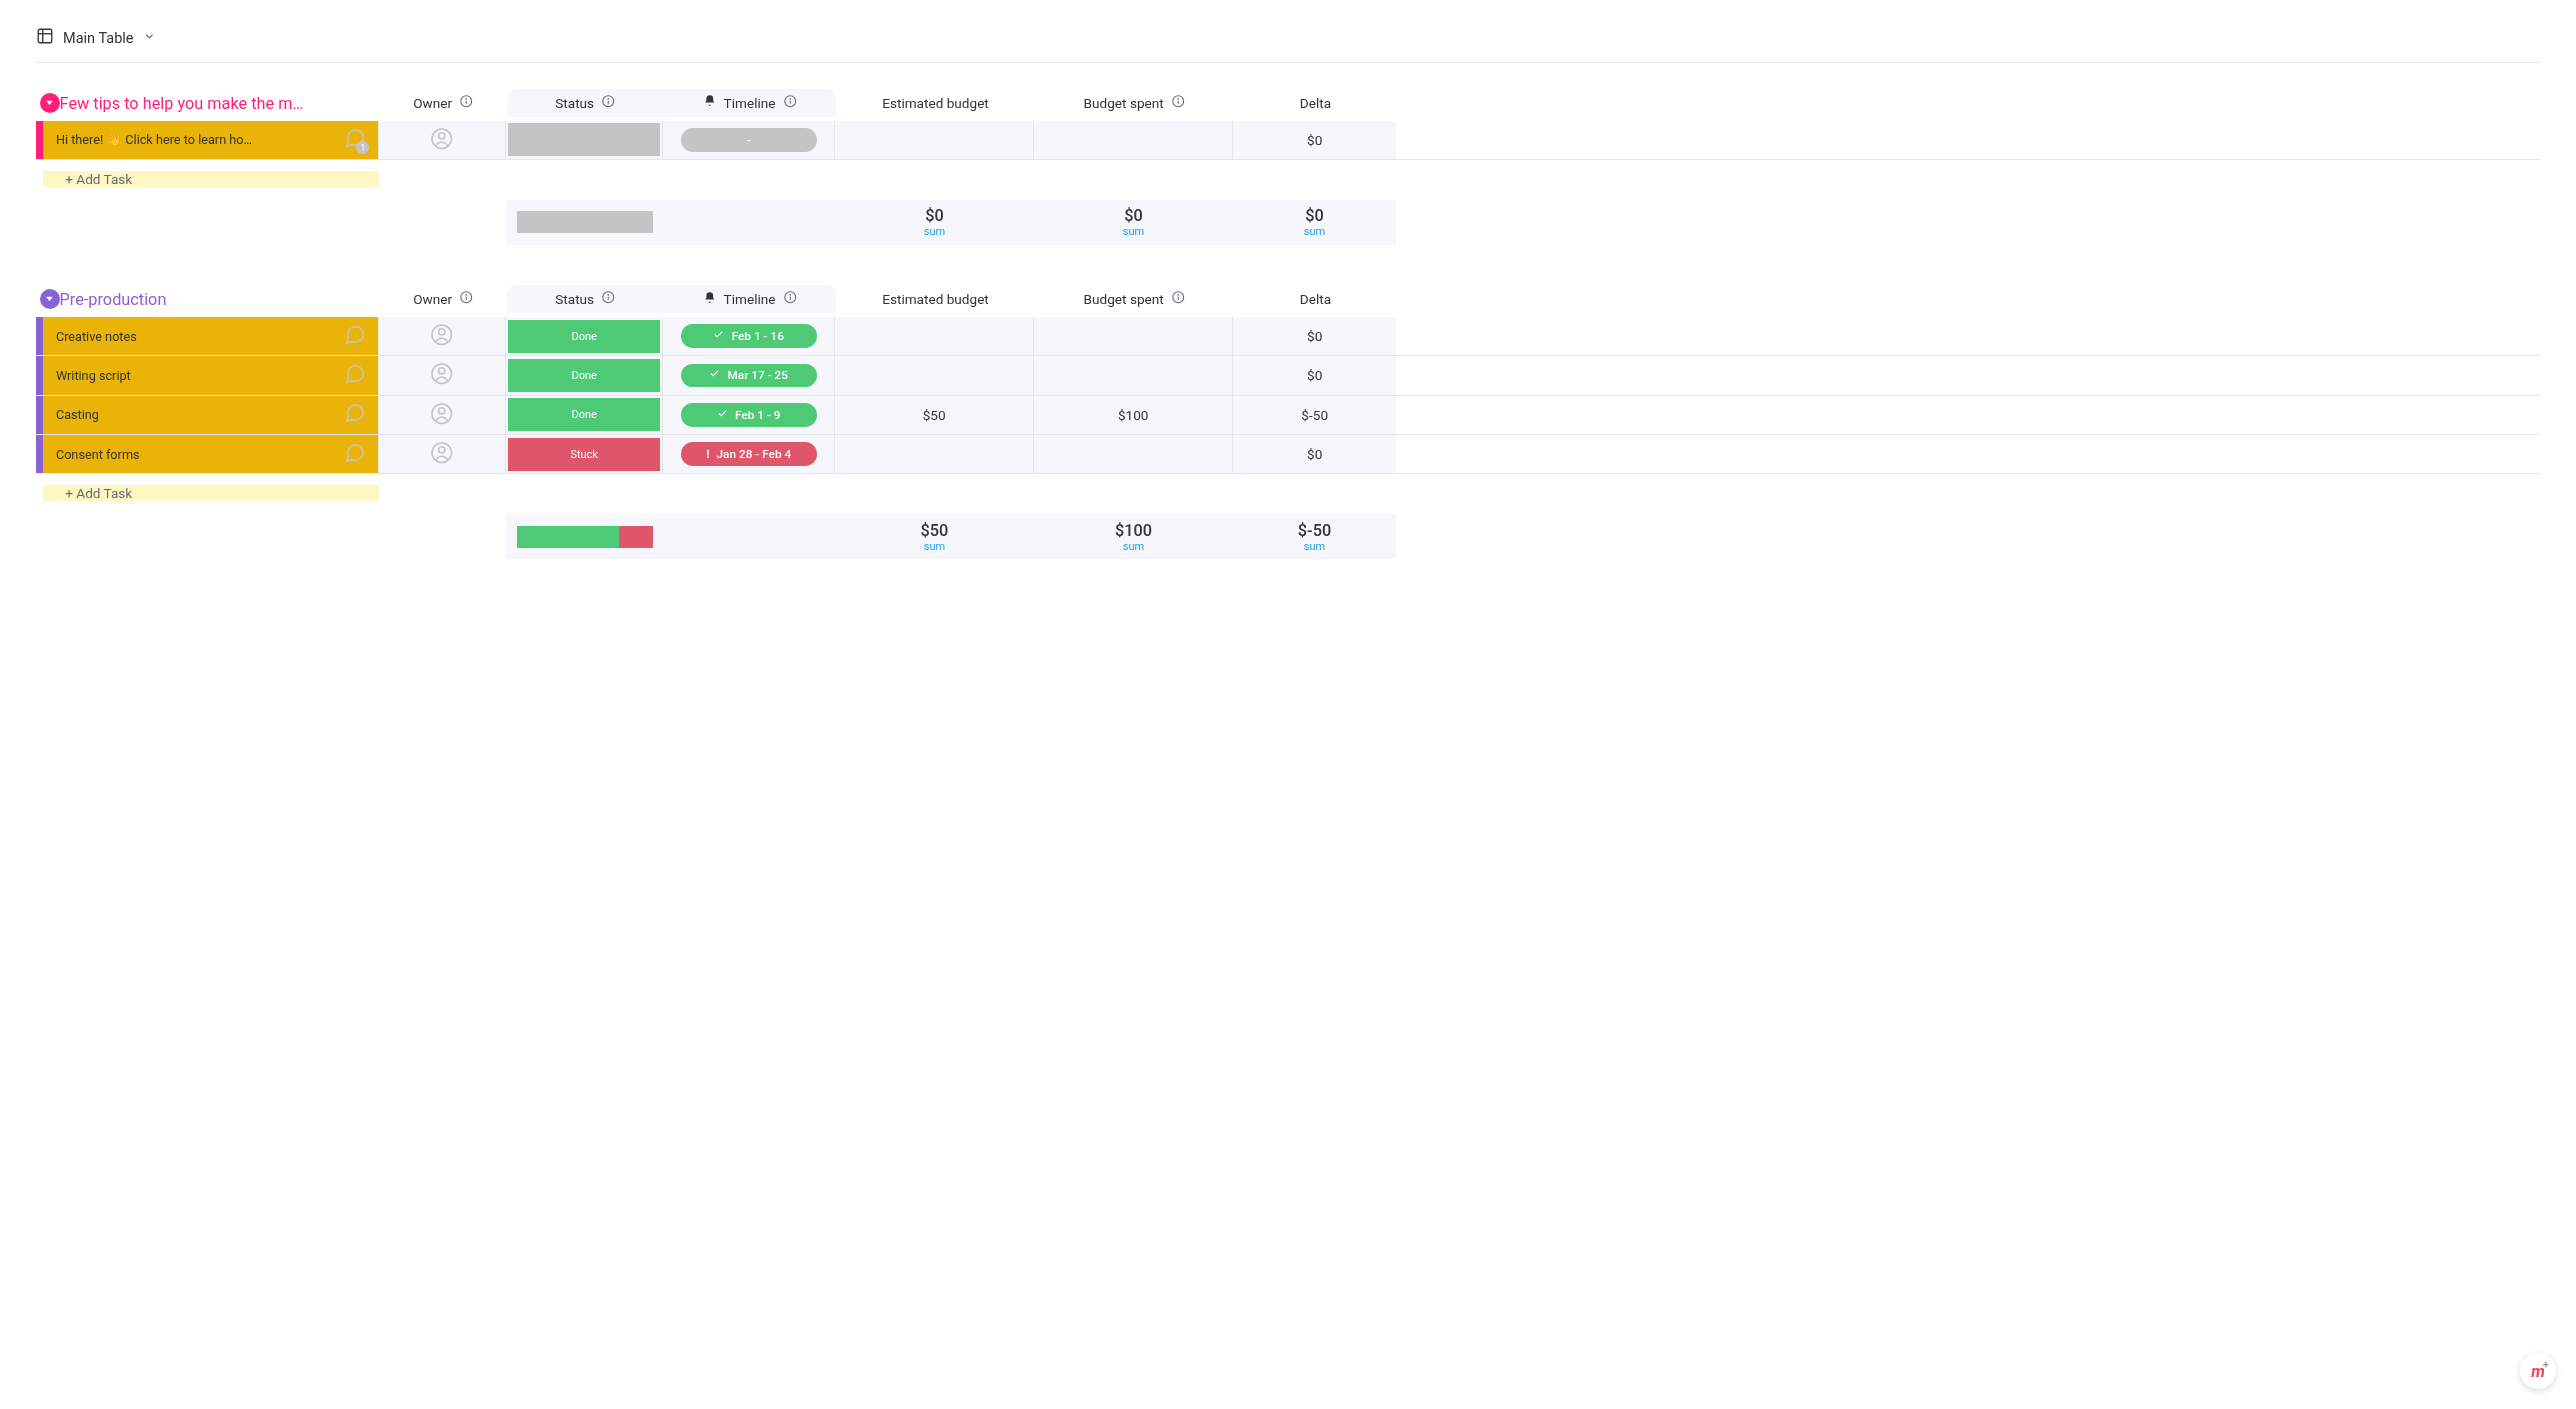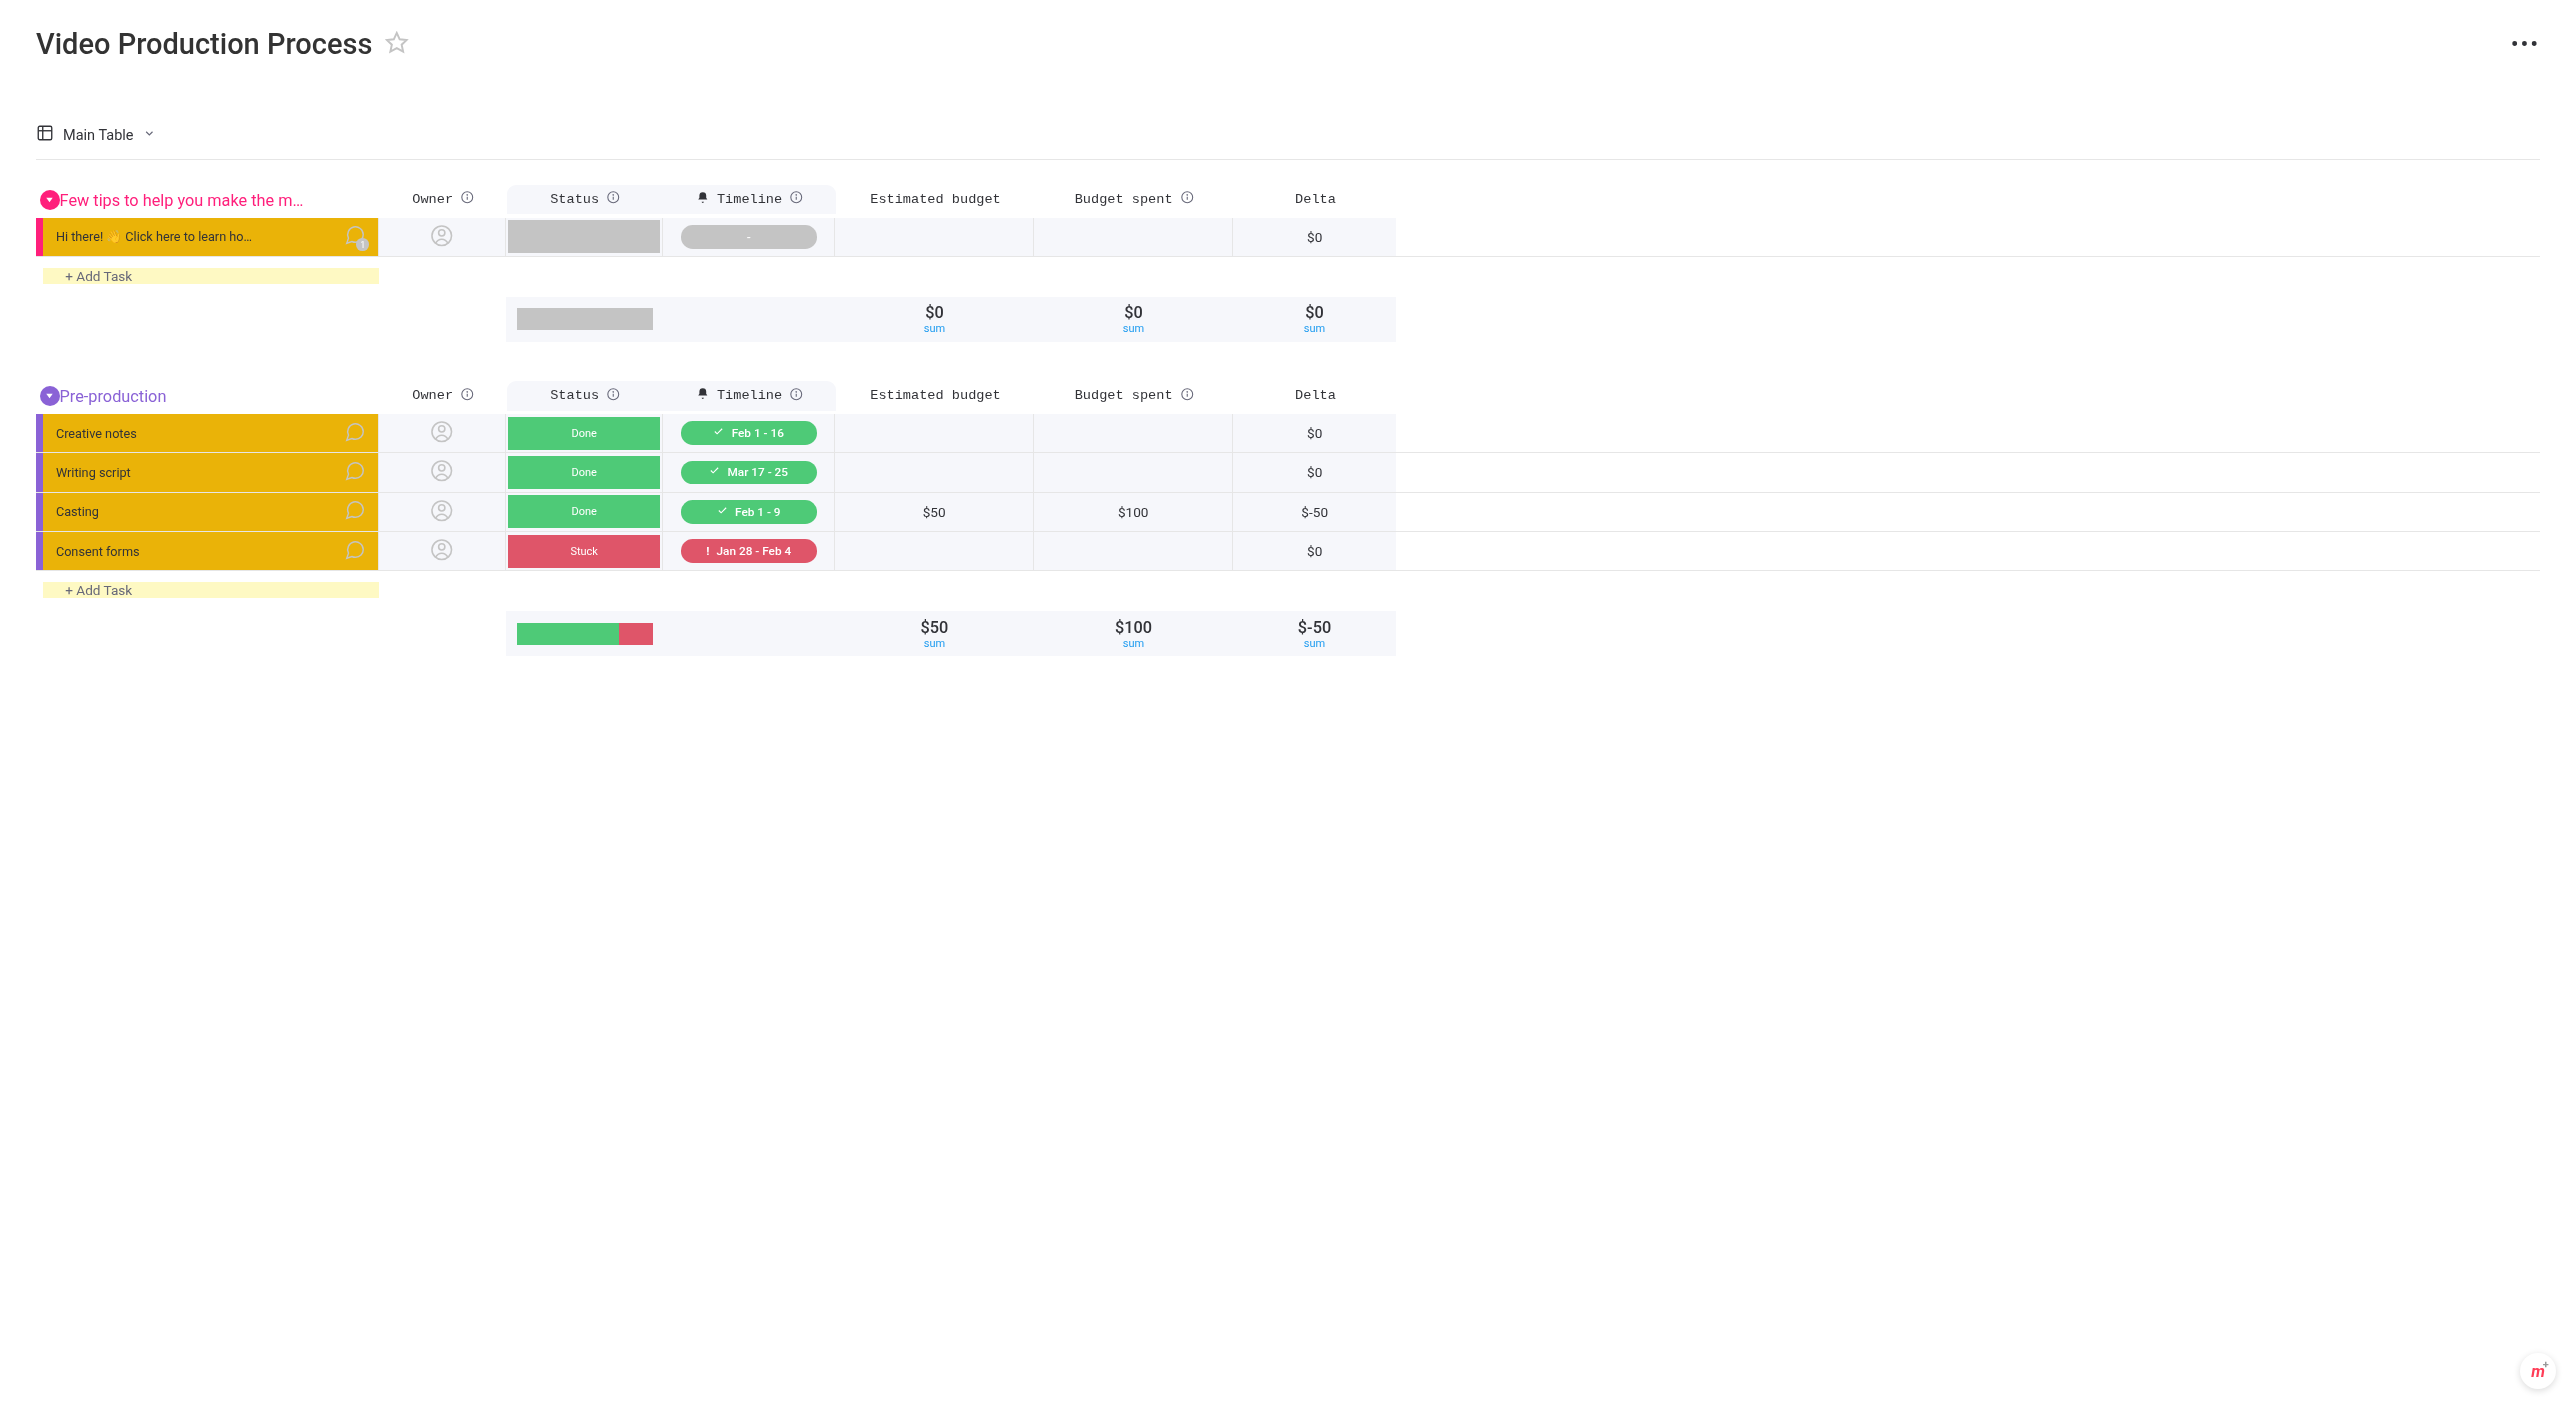--- a/index.html
+++ b/index.html
@@ -21,21 +21,21 @@
   .table-icon svg { width: 18px; height: 18px; stroke: #323338; fill: none; stroke-width: 1.8; }
   .chev-icon svg { width: 12.7px; height: 12.7px; stroke: #676879; fill: none; stroke-width: 2.2; }
 
   .group { margin-bottom: 36px; }
   .group-header-row { display: flex; align-items: center; min-height: 36px; }
   .group-title-cell { display: flex; align-items: flex-end; width: 344px; padding-left: 3.6px; }
   .collapse-btn { width: 20px; height: 20px; border-radius: 50%; display: flex; align-items: center; justify-content: center; }
   .collapse-btn svg { width: 11px; height: 11px; fill: #fff; }
   .group-title { font-size: 16.3px; font-weight: 400; white-space: nowrap; overflow: hidden; text-overflow: ellipsis; }
 
-  .col-header { display: flex; align-items: center; justify-content: center; gap: 7.2px; color: #323338; font-size: 13.6px; font-family: Liberation Mono, monospace; }
+  .col-header { display: flex; align-items: center; justify-content: center; gap: 7.2px; color: #323338; font-size: 13.6px; }
   .col-owner   { width: 127px; }
   .col-status  { width: 157px; }
   .col-timeline{ width: 172px; }
   .col-estbud  { width: 199px; }
   .col-spent   { width: 199px; }
   .col-delta   { width: 163px; }
 
   .info-icon svg { width: 14.5px; height: 14.5px; stroke: #676879; fill: none; stroke-width: 1.8; }
   .bell-icon svg { width: 13.6px; height: 13.6px; fill: #323338; }
 
@@ -93,31 +93,20 @@
   .fab { position: fixed; right: 20px; bottom: 20px; width: 36px; height: 36px; border-radius: 50%; background: #fff; box-shadow: 0 1.8px 7.2px rgba(0,0,0,0.15); display:flex; align-items:center; justify-content:center; font-size:16.3px; font-weight:700;}
   .fab span.m { color:#ff3d57; font-style:italic;}
   .fab span.p { color:#999; font-size:11px; position:absolute; top:5.4px; right:7.2px;}
   .st-tl-head { display:flex; background:#f6f7fb; border-top-left-radius:9px; border-top-right-radius:9px; padding:5.4px 0;}
 </style>
 </head>
 <body>
 
 <div class="page">
 
-  <div class="header">
-    <div class="header-left">
-      <h1 class="board-title">Video Production Process</h1>
-      <span class="star-icon">
-        <svg viewBox="0 0 24 24">
-            <polygon points="12 2 15 8.5 22 9.3 17 14 18.5 21 12 17.5 5.5 21 7 14 2 9.3 9 8.5 12 2"></polygon>
-          </svg>
-      </span>
-    </div>
-    <span class="more-icon">•••</span>
-  </div>
 
   <div class="view-bar">
     <div class="view-tab">
       <span class="table-icon">
         <svg viewBox="0 0 24 24">
             <rect x="3" y="3" width="18" height="18" rx="2"></rect>
             <line x1="3" y1="9" x2="21" y2="9"></line>
             <line x1="9" y1="3" x2="9" y2="21"></line>
           </svg>
       </span>

